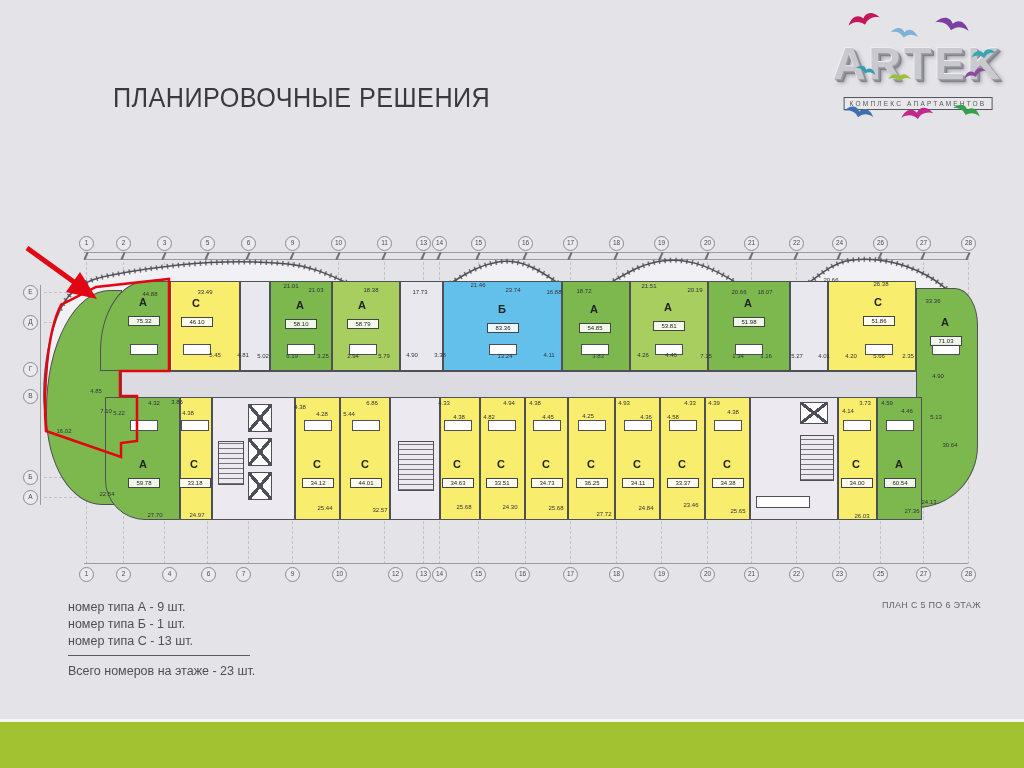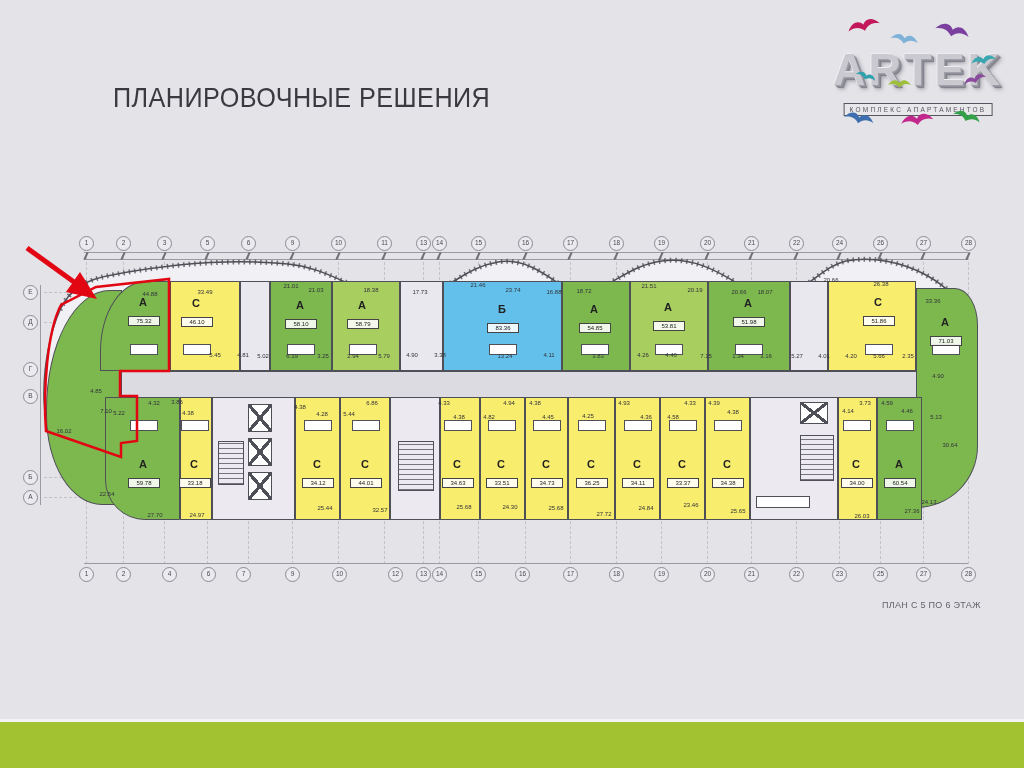--- a/index.html
+++ b/index.html
@@ -2,21 +2,21 @@
 <html style="--bg: #e4e3e7; --plan_fill: #f1f0f4; --corridor: #dcdbe2; --wall: #4f4f57; --red: #e20613; --bar_green: #a3c232; --green: #7db84f; --green_light: #a7ce5f; --yellow: #f8ed6d; --blue: #63c0ea; --gray_room: #e9e8ee;"><head>
 <meta charset="utf-8">
 <style>
   html,body{margin:0;padding:0;}
   body{width:1024px;height:768px;overflow:hidden;background:var(--bg,#e4e3e7);
        font-family:"Liberation Sans",sans-serif;}
   .page{position:relative;width:1024px;height:768px;background:var(--bg,#e4e3e7);overflow:hidden;}
   .abs{position:absolute;}
   .page-title{position:absolute;left:113px;top:82px;font-size:28px;color:#39393f;
       letter-spacing:.5px;transform:scaleX(.9);transform-origin:left top;white-space:nowrap;}
-  .logo{position:absolute;left:820px;top:6px;width:196px;height:136px;}
+  .logo{position:absolute;left:820px;top:0;width:196px;height:136px;}
   .logo-name{position:absolute;left:0;top:38px;width:100%;text-align:center;
       font-weight:bold;font-size:45px;letter-spacing:3px;color:#c9c9cf;
       text-shadow:-1px -1px 0 #ececf2,1px 1px 0 #a0a0a8,2px 2px 0 #90909a,3px 3px 1px #7e7e88,4px 4px 4px rgba(70,70,85,.45);}
   .logo-sub{position:absolute;left:50%;top:97px;transform:translateX(-50%);
       border:1px solid #55555f;color:#55555f;font-size:6.5px;letter-spacing:2.2px;
       padding:2px 5px;white-space:nowrap;background:rgba(255,255,255,.15);}
   .legend{position:absolute;left:68px;top:599px;font-size:12.5px;color:#4e4e56;line-height:17px;}
   .legend .divider{width:182px;border-top:1.5px solid #5a5a62;margin:5px 0 7px 0;}
   .areas{position:absolute;left:300px;top:599px;font-size:12.5px;color:#4e4e56;line-height:17px;}
   .caption{position:absolute;left:882px;top:600px;font-size:9px;color:#62626c;letter-spacing:.3px;}
@@ -376,20 +376,27 @@
       <div class="sval" style="position: absolute; left: 633px; top: 505px;">24.84</div>
       <div class="sval" style="position: absolute; left: 678px; top: 502px;">23.46</div>
       <div class="sval" style="position: absolute; left: 725px; top: 508px;">25.65</div>
       <div class="sval" style="position: absolute; left: 849px; top: 513px;">26.03</div>
       <div class="sval" style="position: absolute; left: 899px; top: 508px;">27.36</div>
       <div class="sval" style="position: absolute; left: 916px; top: 499px;">24.13</div>
       <div class="sval" style="position: absolute; left: 937px; top: 442px;">30.64</div>
     </div>
 
 
+  <div class="legend">
+    <div>номер типа А - 9 шт.</div>
+    <div>номер типа Б - 1 шт.</div>
+    <div>номер типа С - 13 шт.</div>
+    <div class="divider"></div>
+    <div>Всего номеров на этаже - 23 шт.</div>
+  </div>
 
   <div class="areas">
   </div>
 
   <div class="caption">ПЛАН С 5 ПО 6 ЭТАЖ</div>
 
   <div class="bottom-line"></div>
   <div class="bottom-bar"></div>
 </div>
 

